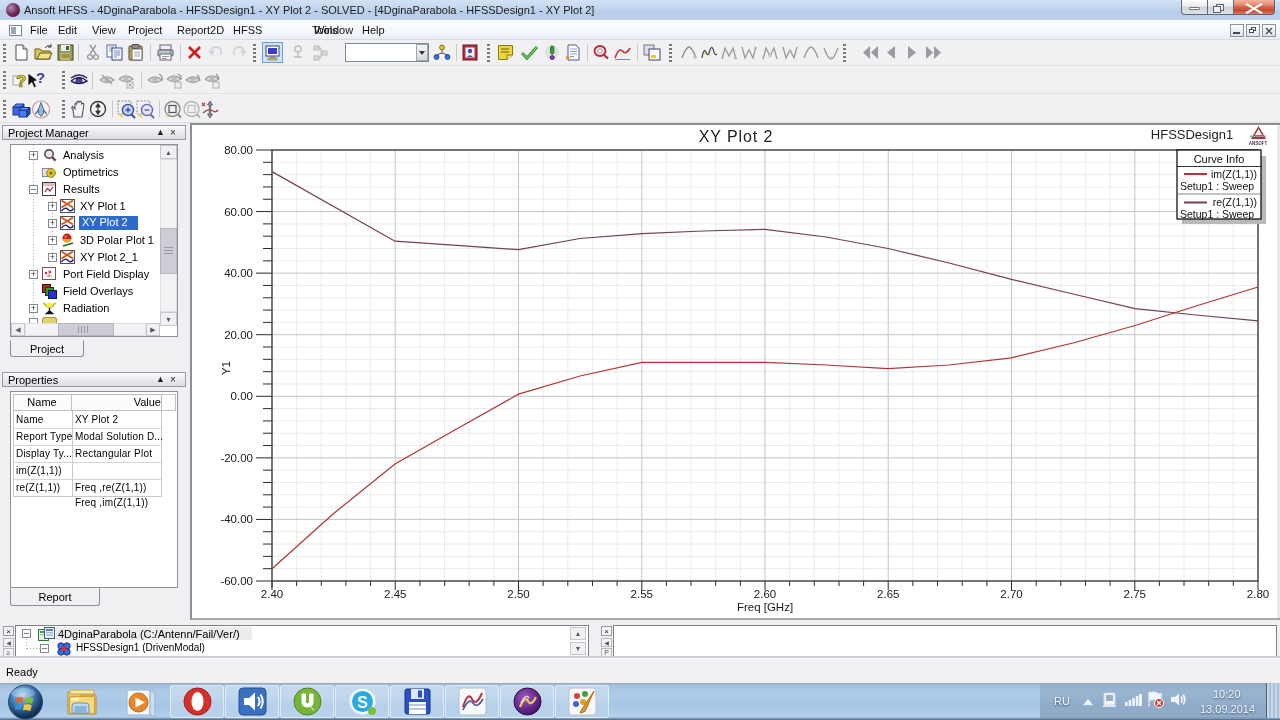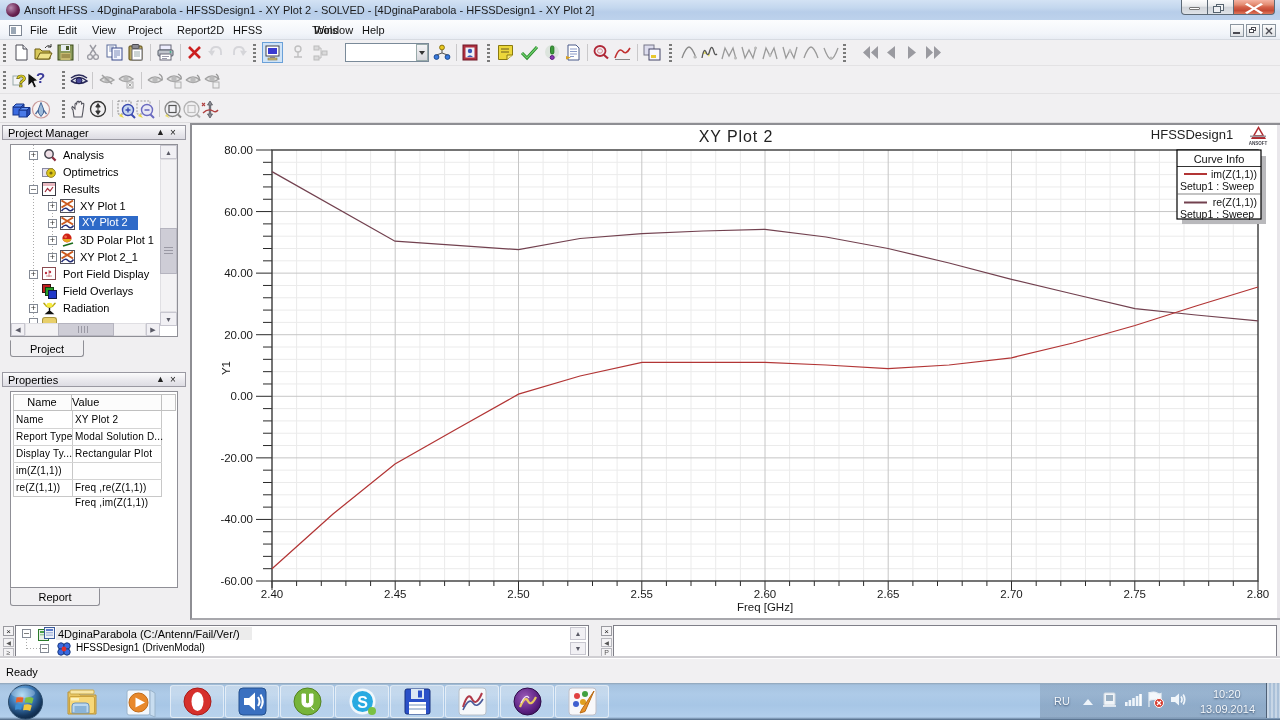--- a/index.html
+++ b/index.html
@@ -489,21 +489,21 @@
 
 <div class="abs tab" style="left:10px;top:340px;width:74px;height:17px;line-height:16px;">Project</div>
 
 <div class="abs paneltitle" style="top:372px;">Properties</div>
 <div class="abs ptbtn" style="left:156px;top:374px;">▲</div>
 <div class="abs ptbtn" style="left:170px;top:374px;font-size:10px;">×</div>
 <div class="abs whitebox" style="left:10px;top:391px;width:168px;height:197px;"></div>
 <div id="proptable" style="font-size:0;">
   <div class="abs" style="left:13px;top:394px;width:163px;height:17px;background:#fcfcfc;border:1px solid #c0c0c0;"></div>
   <div class="abs" style="left:13px;top:394px;width:59px;height:17px;border-right:1px solid #c0c0c0;font-size:11px;text-align:center;line-height:17px;">Name</div>
-  <div class="abs" style="left:72px;top:394px;width:90px;height:17px;border-right:1px solid #c0c0c0;font-size:11px;text-align:left;line-height:17px;">Value</div>
+  <div class="abs" style="left:72px;top:394px;width:90px;height:17px;border-right:1px solid #c0c0c0;font-size:11px;text-align:right;line-height:17px;">Value</div>
   <div class="abs" style="left:13px;top:411px;width:149px;height:86px;border:1px solid #c8c8c8;border-top:none;"></div>
   <div class="abs" style="left:72px;top:411px;width:1px;height:86px;background:#c8c8c8;"></div>
   <div class="abs" style="left:13px;top:428px;width:149px;height:1px;background:#d4d4d4;"></div>
   <div class="abs" style="left:13px;top:445px;width:149px;height:1px;background:#d4d4d4;"></div>
   <div class="abs" style="left:13px;top:462px;width:149px;height:1px;background:#d4d4d4;"></div>
   <div class="abs" style="left:13px;top:479px;width:149px;height:1px;background:#d4d4d4;"></div>
   <div class="abs treerow" style="left:16px;top:411px;line-height:17px;">Name</div>
   <div class="abs treerow" style="left:75px;top:411px;line-height:17px;">XY Plot 2</div>
   <div class="abs treerow" style="left:16px;top:428px;line-height:17px;">Report Type</div>
   <div class="abs treerow" style="left:75px;top:428px;line-height:17px;">Modal Solution D...</div>

